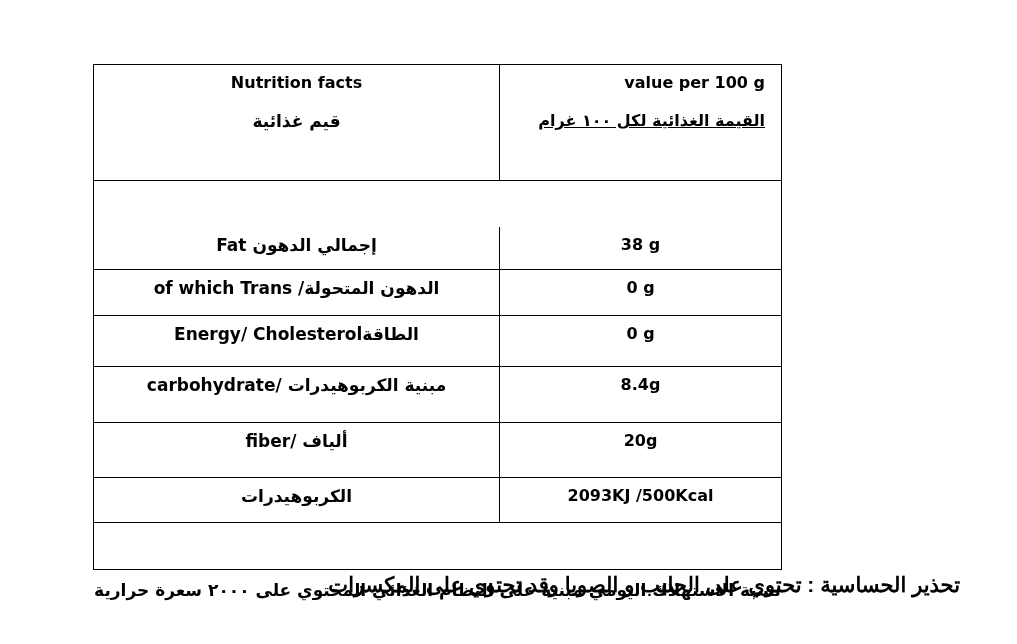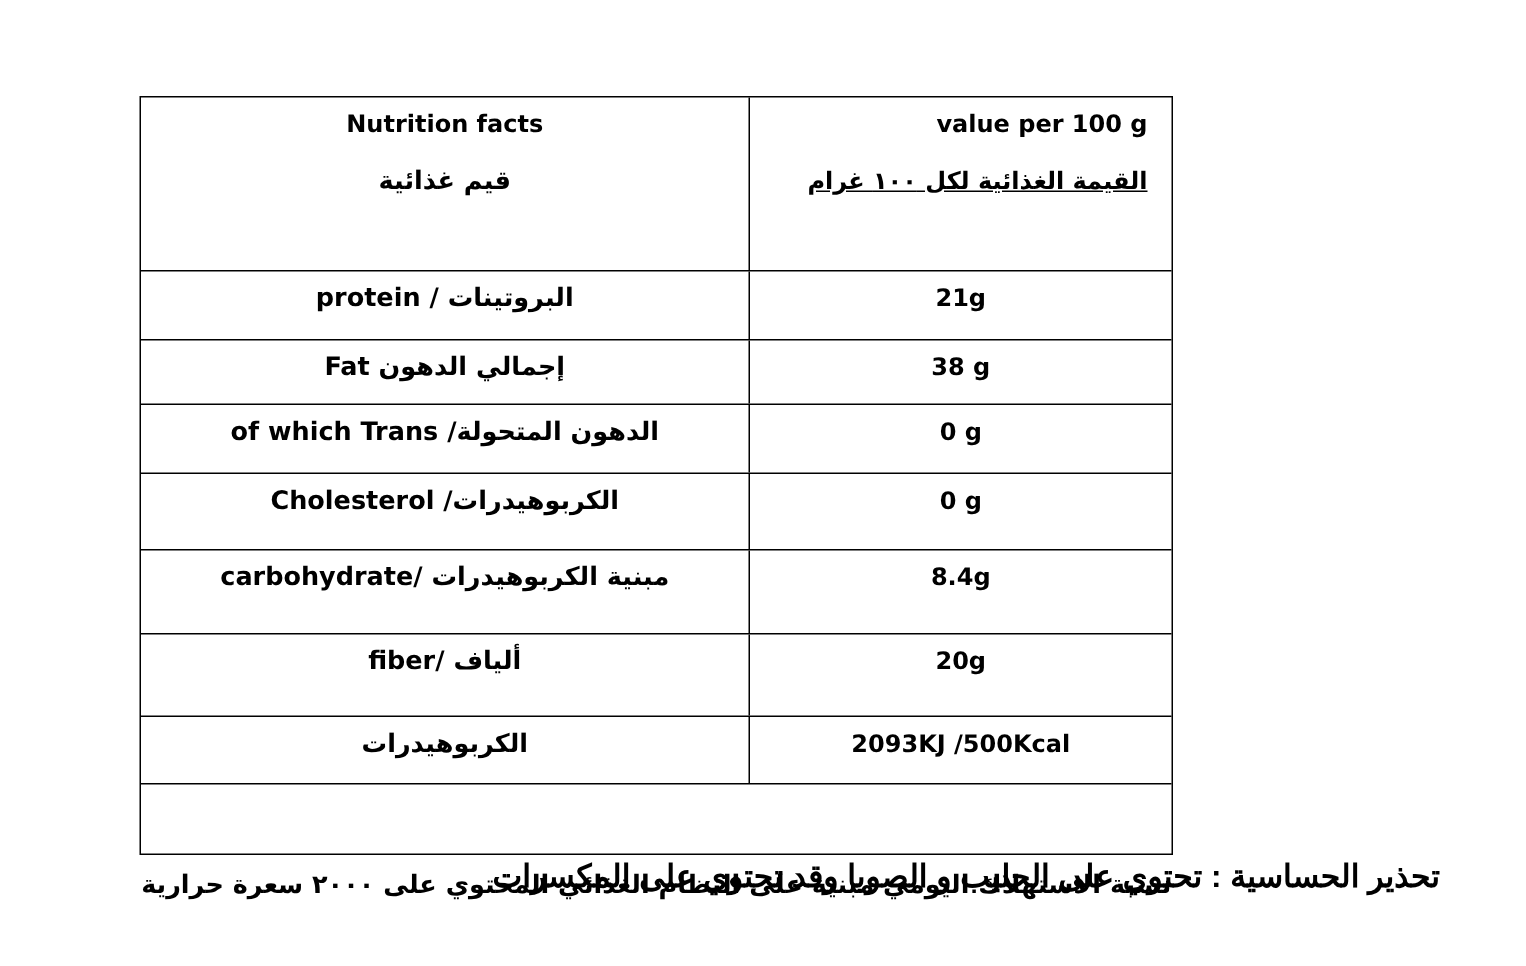--- a/index.html
+++ b/index.html
@@ -33,28 +33,20 @@
     <div class="cell c-left">
       <div class="t hdr-ar ar">قيم غذائية</div>
       <div class="t hdr-en">Nutrition facts</div>
     </div>
     <div class="cell c-right">
       <div class="t val-en">value per 100 g</div>
       <div class="t val-ar">القيمة الغذائية لكل ١٠٠ غرام</div>
     </div>
   </div>
 
-  <div class="row" style="top:116px;height:46px;">
-    <div class="cell c-left">
-        <div class="t lbl ar">البروتينات / protein</div>
-      </div>
-    <div class="cell c-right">
-        <div class="t lbl">21g</div>
-      </div>
-  </div>
 
   <div class="row" style="top:162px;height:43px;">
     <div class="cell c-left">
         <div class="t lbl ar">إجمالي الدهون Fat</div>
       </div>
     <div class="cell c-right">
         <div class="t lbl">38 g</div>
       </div>
   </div>
 
@@ -62,21 +54,21 @@
     <div class="cell c-left">
         <div class="t lbl ar">الدهون المتحولة/ of which Trans</div>
       </div>
     <div class="cell c-right">
         <div class="t lbl">0 g</div>
       </div>
   </div>
 
   <div class="row" style="top:251px;height:51px;">
     <div class="cell c-left">
-        <div class="t lbl ar">الكربوهيدرات/ Cholesterol</div>
+        <div class="t lbl ar">الطاقةEnergy/ Cholesterol</div>
       </div>
     <div class="cell c-right">
         <div class="t lbl">0 g</div>
       </div>
   </div>
 
   <div class="row" style="top:302px;height:56px;">
     <div class="cell c-left">
         <div class="t lbl ar">مبنية الكربوهيدرات /carbohydrate</div>
       </div>

